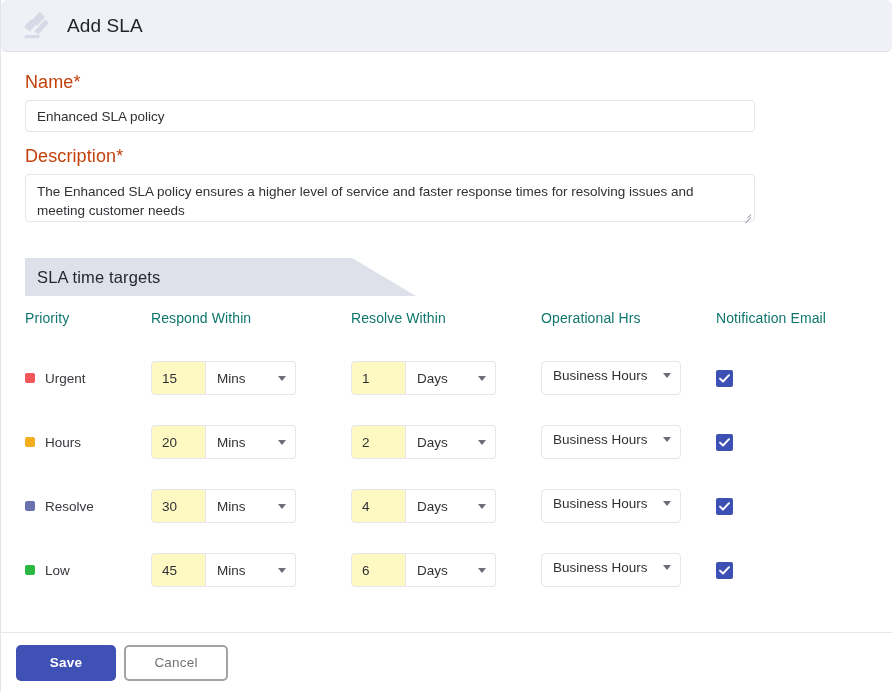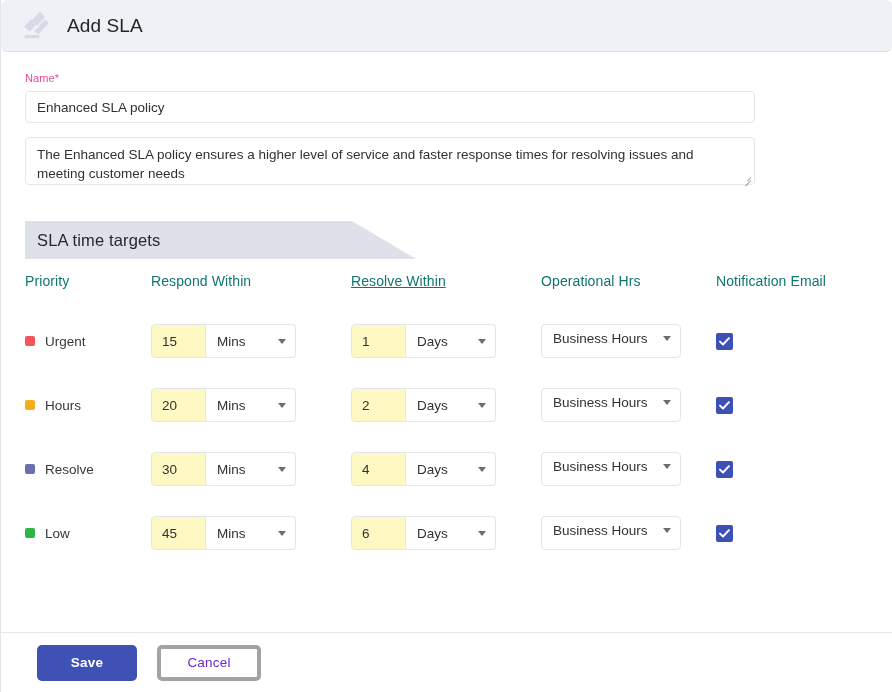--- a/index.html
+++ b/index.html
@@ -52,22 +52,22 @@
 
   
   .body {
     flex: 1;
     padding: 20px 24px 0 24px;
     box-sizing: border-box;
     overflow: hidden;
   }
 
   .field-label {
-    font-size: 11px;
-    color: #ec4899;
+    font-size: 18px;
+    color: #c2410c;
     margin-bottom: 7px;
     letter-spacing: .1px;
   }
   .text-input {
     width: 730px;
     height: 32px;
     box-sizing: border-box;
     border: 1px solid #e4e6eb;
     border-radius: 4px;
     padding: 0 11px;
@@ -158,21 +158,21 @@
     padding: 0;
   }
   col.c-priority { width: 126px; }
   col.c-respond  { width: 200px; }
   col.c-resolve  { width: 190px; }
   col.c-ophrs    { width: 175px; }
   col.c-notify   { width: 175px; }
 
   th.h-priority { padding-left: 0; }
   th.h-respond  { padding-left: 25px; }
-  th.h-resolve  { padding-left: 26px; text-decoration: underline; }
+  th.h-resolve  { padding-left: 26px; }
   th.h-ophrs    { padding-left: 26px; }
   th.h-notify   { padding-left: 24px; }
 
   td.d-respond  { padding-left: 25px; }
   td.d-resolve  { padding-left: 26px; }
   td.d-ophrs    { padding-left: 26px; }
   td.d-notify   { padding-left: 61px; }
 
   .prio {
     display: flex;
@@ -258,42 +258,42 @@
   }
   .checkbox svg { display: block; }
 
   
   .footer {
     height: 60px;
     min-height: 60px;
     border-top: 1px solid #e6e8ec;
     display: flex;
     align-items: center;
-    padding-left: 36px;
-    box-sizing: border-box;
-    gap: 20px;
+    padding-left: 15px;
+    box-sizing: border-box;
+    gap: 8px;
     background: #fff;
   }
   .btn-save {
     background: #3f51b5;
     color: #ffffff;
     border: none;
     border-radius: 5px;
     height: 36px;
     width: 100px;
     font-size: 13.5px;
     font-weight: bold;
     font-family: "Liberation Sans", sans-serif;
     cursor: pointer;
     letter-spacing: .2px;
   }
   .btn-cancel {
     background: #ffffff;
-    color: #6d28d9;
-    border: 4px solid #a3a3a3;
+    color: #737373;
+    border: 2px solid #a3a3a3;
     border-radius: 5px;
     height: 36px;
     width: 104px;
     font-size: 13.5px;
     font-family: "Liberation Sans", sans-serif;
     cursor: pointer;
     letter-spacing: .2px;
   }
 </style>
 </head>
@@ -316,20 +316,21 @@
   <div class="body">
 
     <div>
       <div class="field-label">Name*</div>
       <input class="text-input" type="text" value="Enhanced SLA policy" style="">
     </div>
 
     <div class="spacer-22"></div>
 
     <div>
+      <div class="field-label">Description*</div>
       <div class="desc-wrap">
         <textarea class="textarea" style="">The Enhanced SLA policy ensures a higher level of service and faster response times for resolving issues and meeting customer needs</textarea>
         <span class="resize-grip">
           <i class="g1"></i>
             <i class="g2"></i>
         </span>
       </div>
     </div>
 
     <div class="banner-row">

